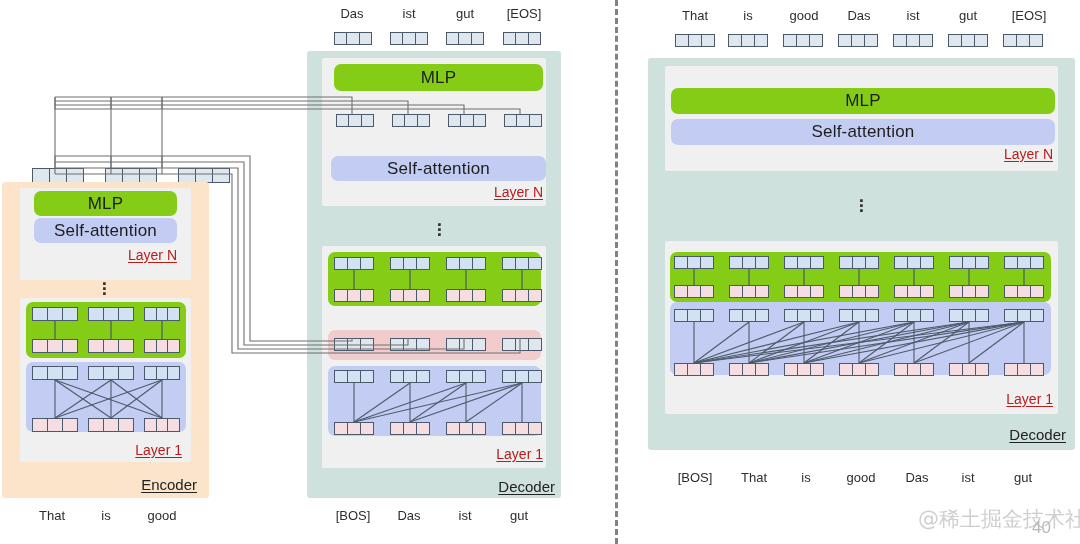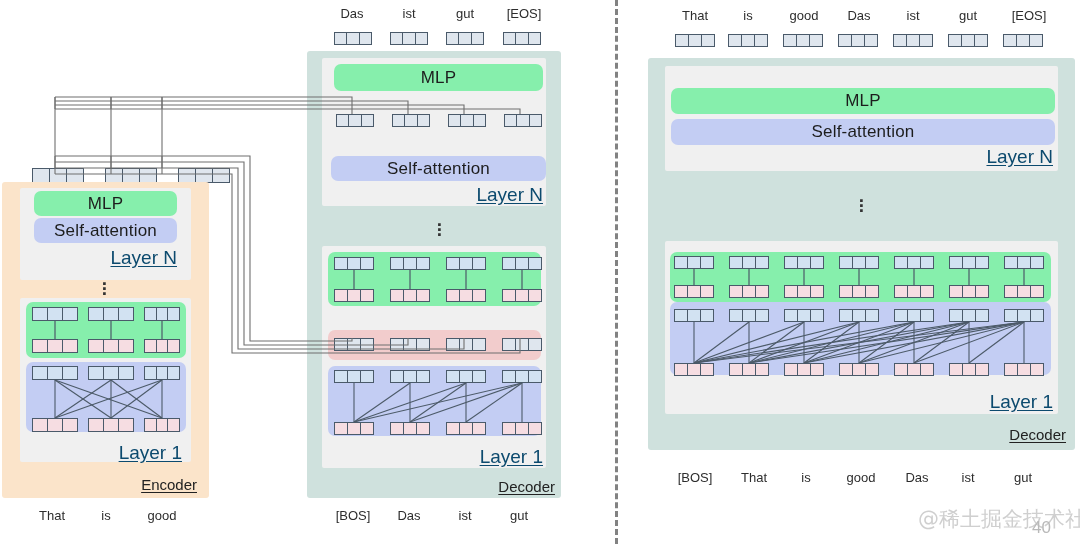--- a/index.html
+++ b/index.html
@@ -12,21 +12,21 @@
   .abs{position:absolute;}
 
   
   .encoder-box{background:#fbe4ca;border-radius:3px;}
   .decoder-box{background:#cfe1dd;border-radius:3px;}
 
   
   .layer-card{background:#f0f0f0;border-radius:2px;}
 
   
-  .band-mlp{background:#86efac;border-radius:7px;}
+  .band-mlp{background:#84cc16;border-radius:7px;}
   .band-self{background:#c3cdf3;border-radius:7px;}
   .band-cross{background:#f2cccc;border-radius:7px;}
 
   .band-label{
     width:100%;height:100%;display:flex;align-items:center;justify-content:center;
     font-size:17px;color:#1d1d1d;letter-spacing:.2px;white-space:nowrap;
   }
 
   
   .tokbox{display:flex;box-sizing:border-box;}
@@ -37,21 +37,21 @@
   .tokbox > i:last-child{border-right:1px solid #4a5a6a;}
   .tb-blue > i{background:#d2e2f2;}
   .tb-pink > i{background:#f6dde2;}
   .tb-grey > i{background:#dfe6ee;}
 
   
   .word{
     font-size:13px;color:#2d2d2d;text-align:center;white-space:nowrap;
   }
   .layer-tag{
-    font-size:19px;color:#0c4a6e;text-decoration:underline;
+    font-size:14px;color:#b91c1c;text-decoration:underline;
     text-underline-offset:2px;white-space:nowrap;text-align:right;
   }
   .model-tag{
     font-size:15px;color:#222;text-decoration:underline;
     text-underline-offset:2px;white-space:nowrap;text-align:right;
   }
   .vdots{
     font-size:19px;line-height:5px;color:#333;text-align:center;letter-spacing:0;
     font-weight:700;
   }

